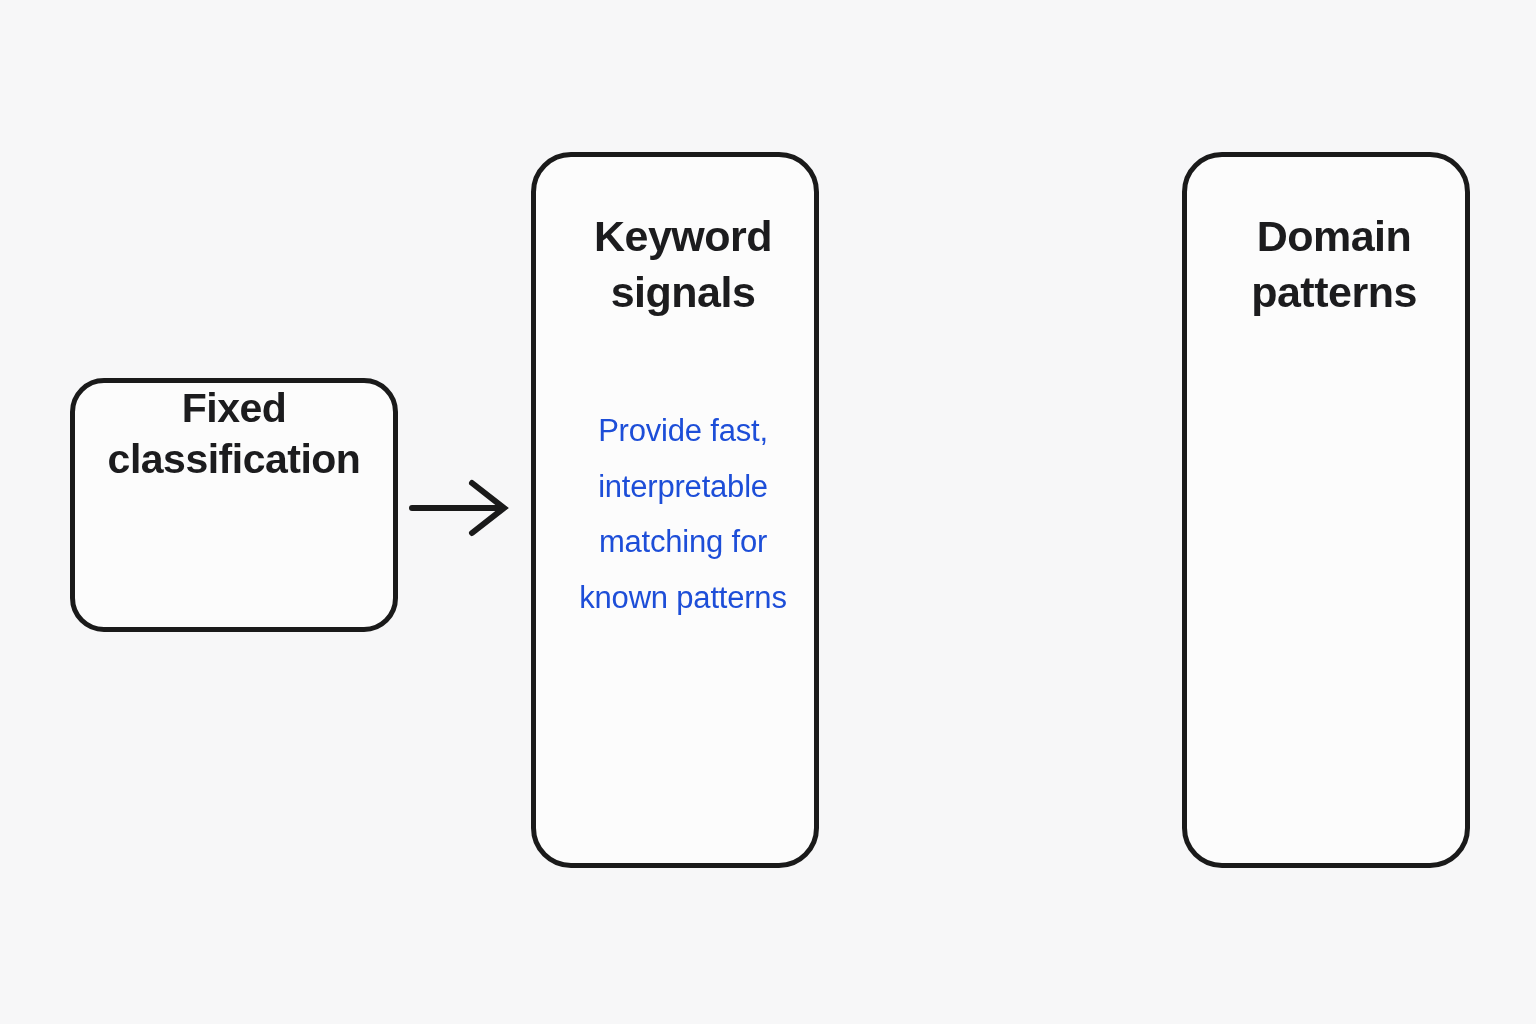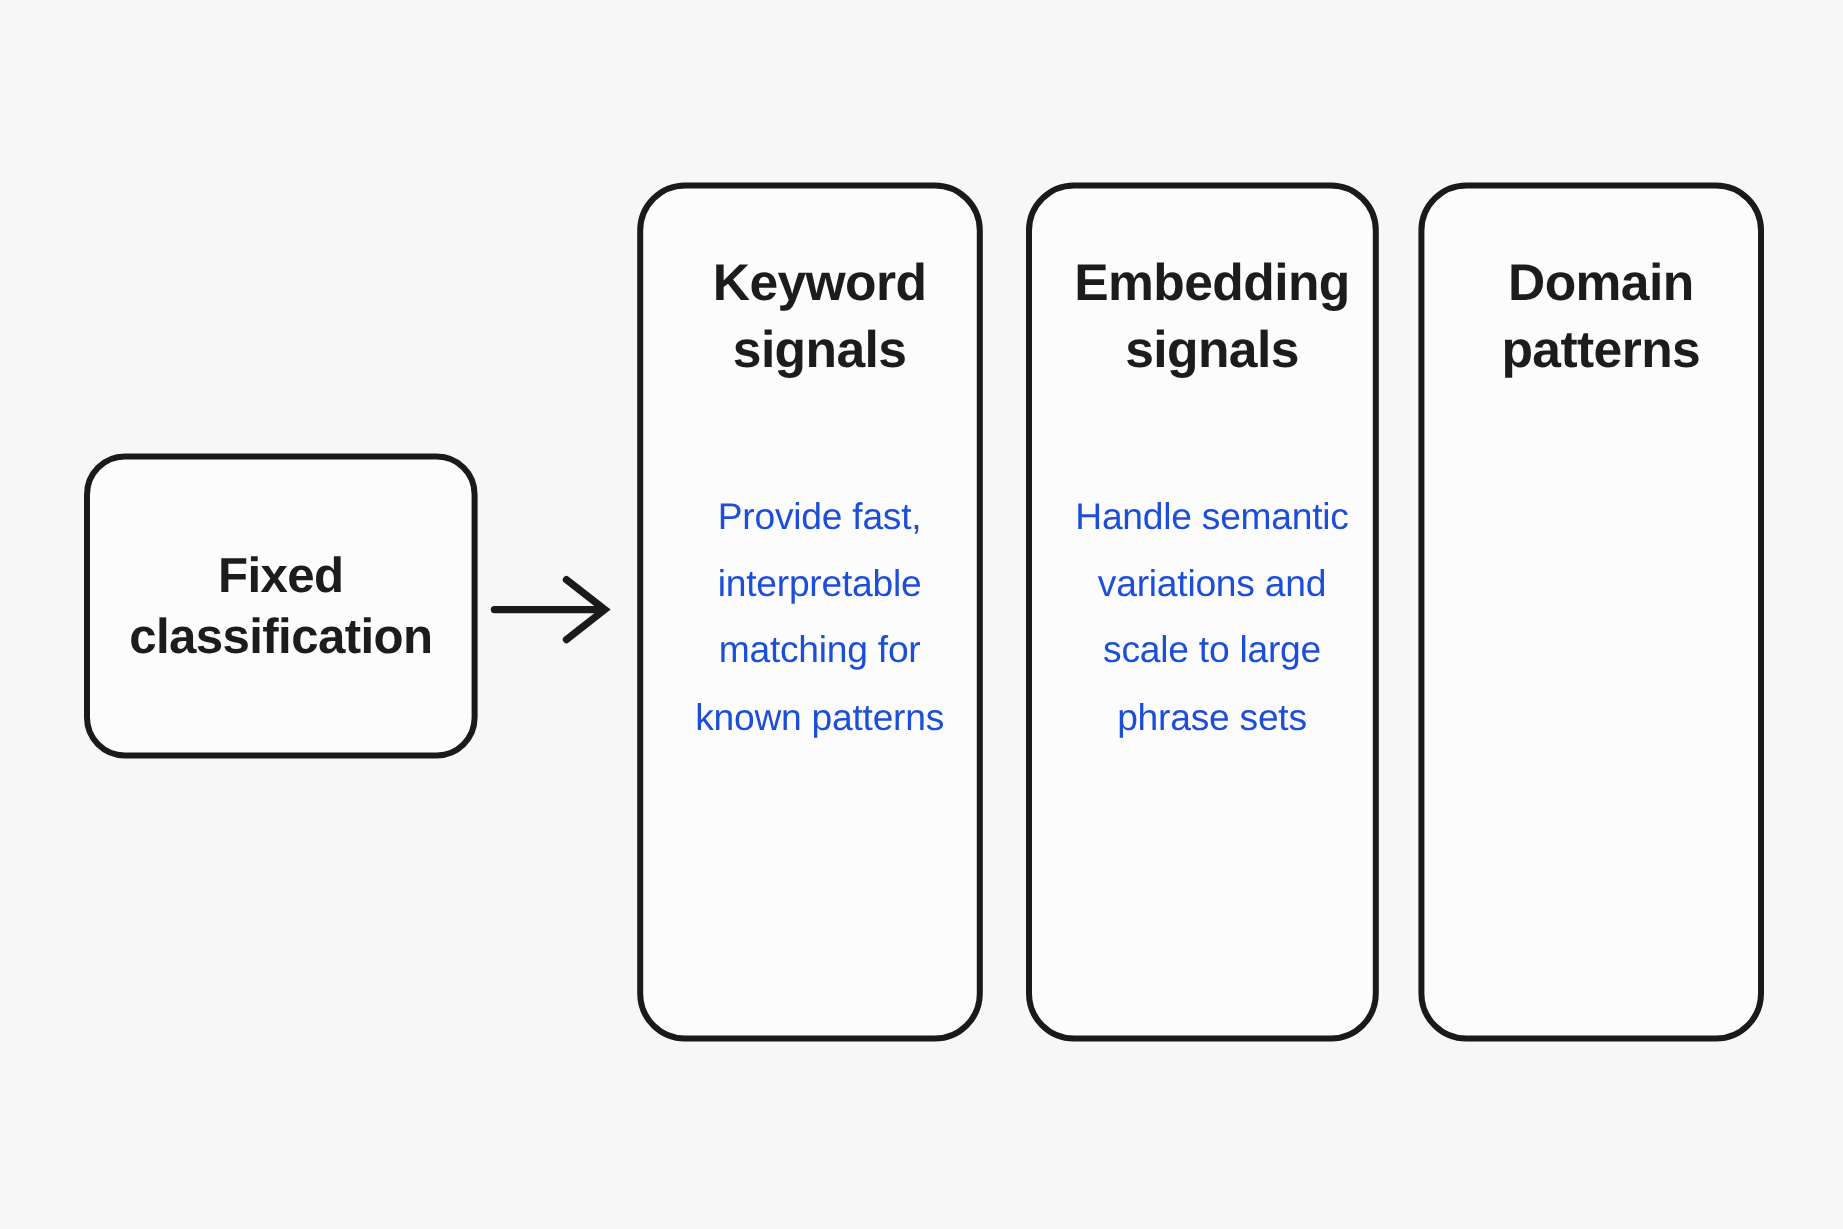--- a/index.html
+++ b/index.html
@@ -26,21 +26,21 @@
     background: #fcfcfc;
     border: 5px solid #1a1a1a;
   }
   .source-box {
     left: 70px;
     top: 378px;
     width: 328px;
     height: 254px;
     border-radius: 34px;
     display: flex;
-    align-items: center;
+    align-items: flex-start;
     justify-content: center;
     text-align: center;
   }
   .source-label {
     font-size: 41px;
     font-weight: 700;
     line-height: 1.25;
     letter-spacing: -0.5px;
     padding: 0 14px;
   }
@@ -93,22 +93,18 @@
       <line x1="4" y1="31" x2="92" y2="31" stroke="#1a1a1a" stroke-width="6" stroke-linecap="round"></line>
       <polyline points="64,6 96,31 64,56" fill="none" stroke="#1a1a1a" stroke-width="6" stroke-linecap="round" stroke-linejoin="miter"></polyline>
     </svg>
   </div>
 
   <div class="box signal-box col0">
     <div class="signal-title">Keyword signals</div>
     <div class="signal-desc">Provide fast, interpretable matching for known patterns</div>
   </div>
 
-  <div class="box signal-box col1">
-    <div class="signal-title">Embedding signals</div>
-    <div class="signal-desc">Handle semantic variations and scale to large phrase sets</div>
-  </div>
 
   <div class="box signal-box col2">
     <div class="signal-title">Domain patterns</div>
   </div>
 
 </div>
 
 </body></html>

